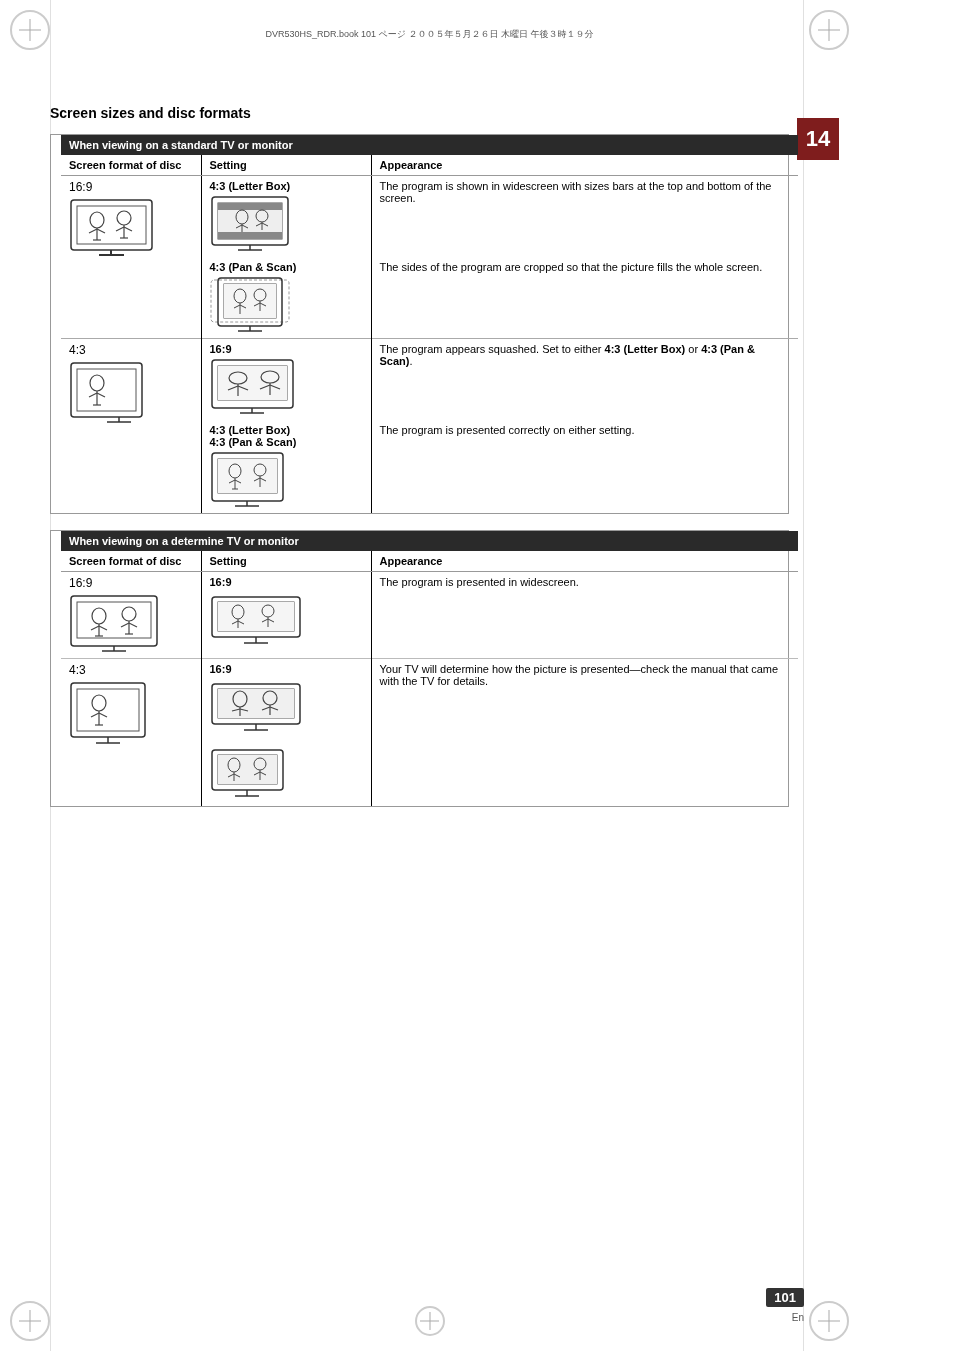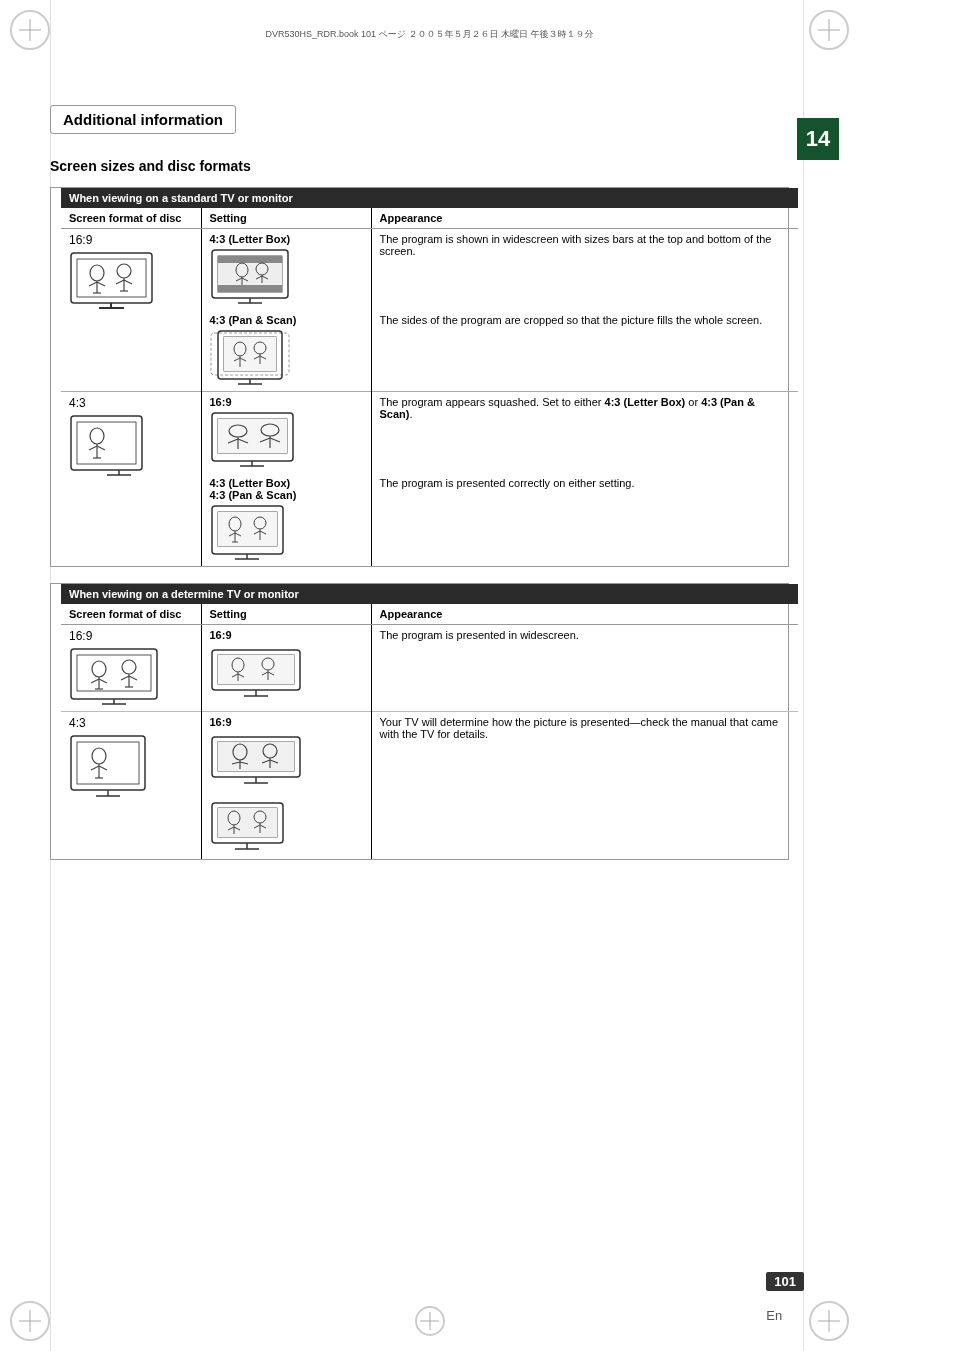--- a/index.html
+++ b/index.html
@@ -66,21 +66,21 @@
       text-align: center;
     }
 
     
     .chapter-badge {
       position: absolute;
       top: 118px;
       right: 20px;
       width: 42px;
       height: 42px;
-      background: #14532d;
+      background: #7f1d1d;
       color: #fff;
       display: flex;
       align-items: center;
       justify-content: center;
       font-size: 22px;
       font-weight: bold;
     }
 
     
     .main-content {
@@ -164,37 +164,37 @@
 
     table.screen-table tbody tr:not(.col-header-row):not(.table-header-row) td {
       border-top: none;
     }
 
     .page-num-area {
       position: absolute;
       bottom: 28px;
       right: 55px;
       font-size: 11px;
-      text-align: left;
+      text-align: right;
     }
 
     .page-num-box {
       display: inline-block;
       background: #333;
       color: #fff;
       padding: 2px 8px;
       font-size: 13px;
       font-weight: bold;
       border-radius: 2px;
     }
 
     .page-en {
-      font-size: 13px;
+      font-size: 10px;
       color: #555;
-      margin-top: 17px;
+      margin-top: 5px;
     }
 
     
     .bottom-center {
       position: absolute;
       bottom: 15px;
       left: 50%;
       transform: translateX(-50%);
     }
 
@@ -277,21 +277,20 @@
   <div class="vertical-line-left"></div>
   <div class="vertical-line-right"></div>
 
   <div class="filepath-bar">DVR530HS_RDR.book  101 ページ  ２００５年５月２６日  木曜日  午後３時１９分</div>
 
   <div class="chapter-badge">14</div>
 
   <div class="main-content">
 
     
-    <div class="section-title-bar">Additional information</div>
 
     
     <div class="subsection-heading">Screen sizes and disc formats</div>
 
     
     <div class="inner-table-wrapper">
       <table class="screen-table">
         <tbody>
 
           <tr class="table-header-row">

